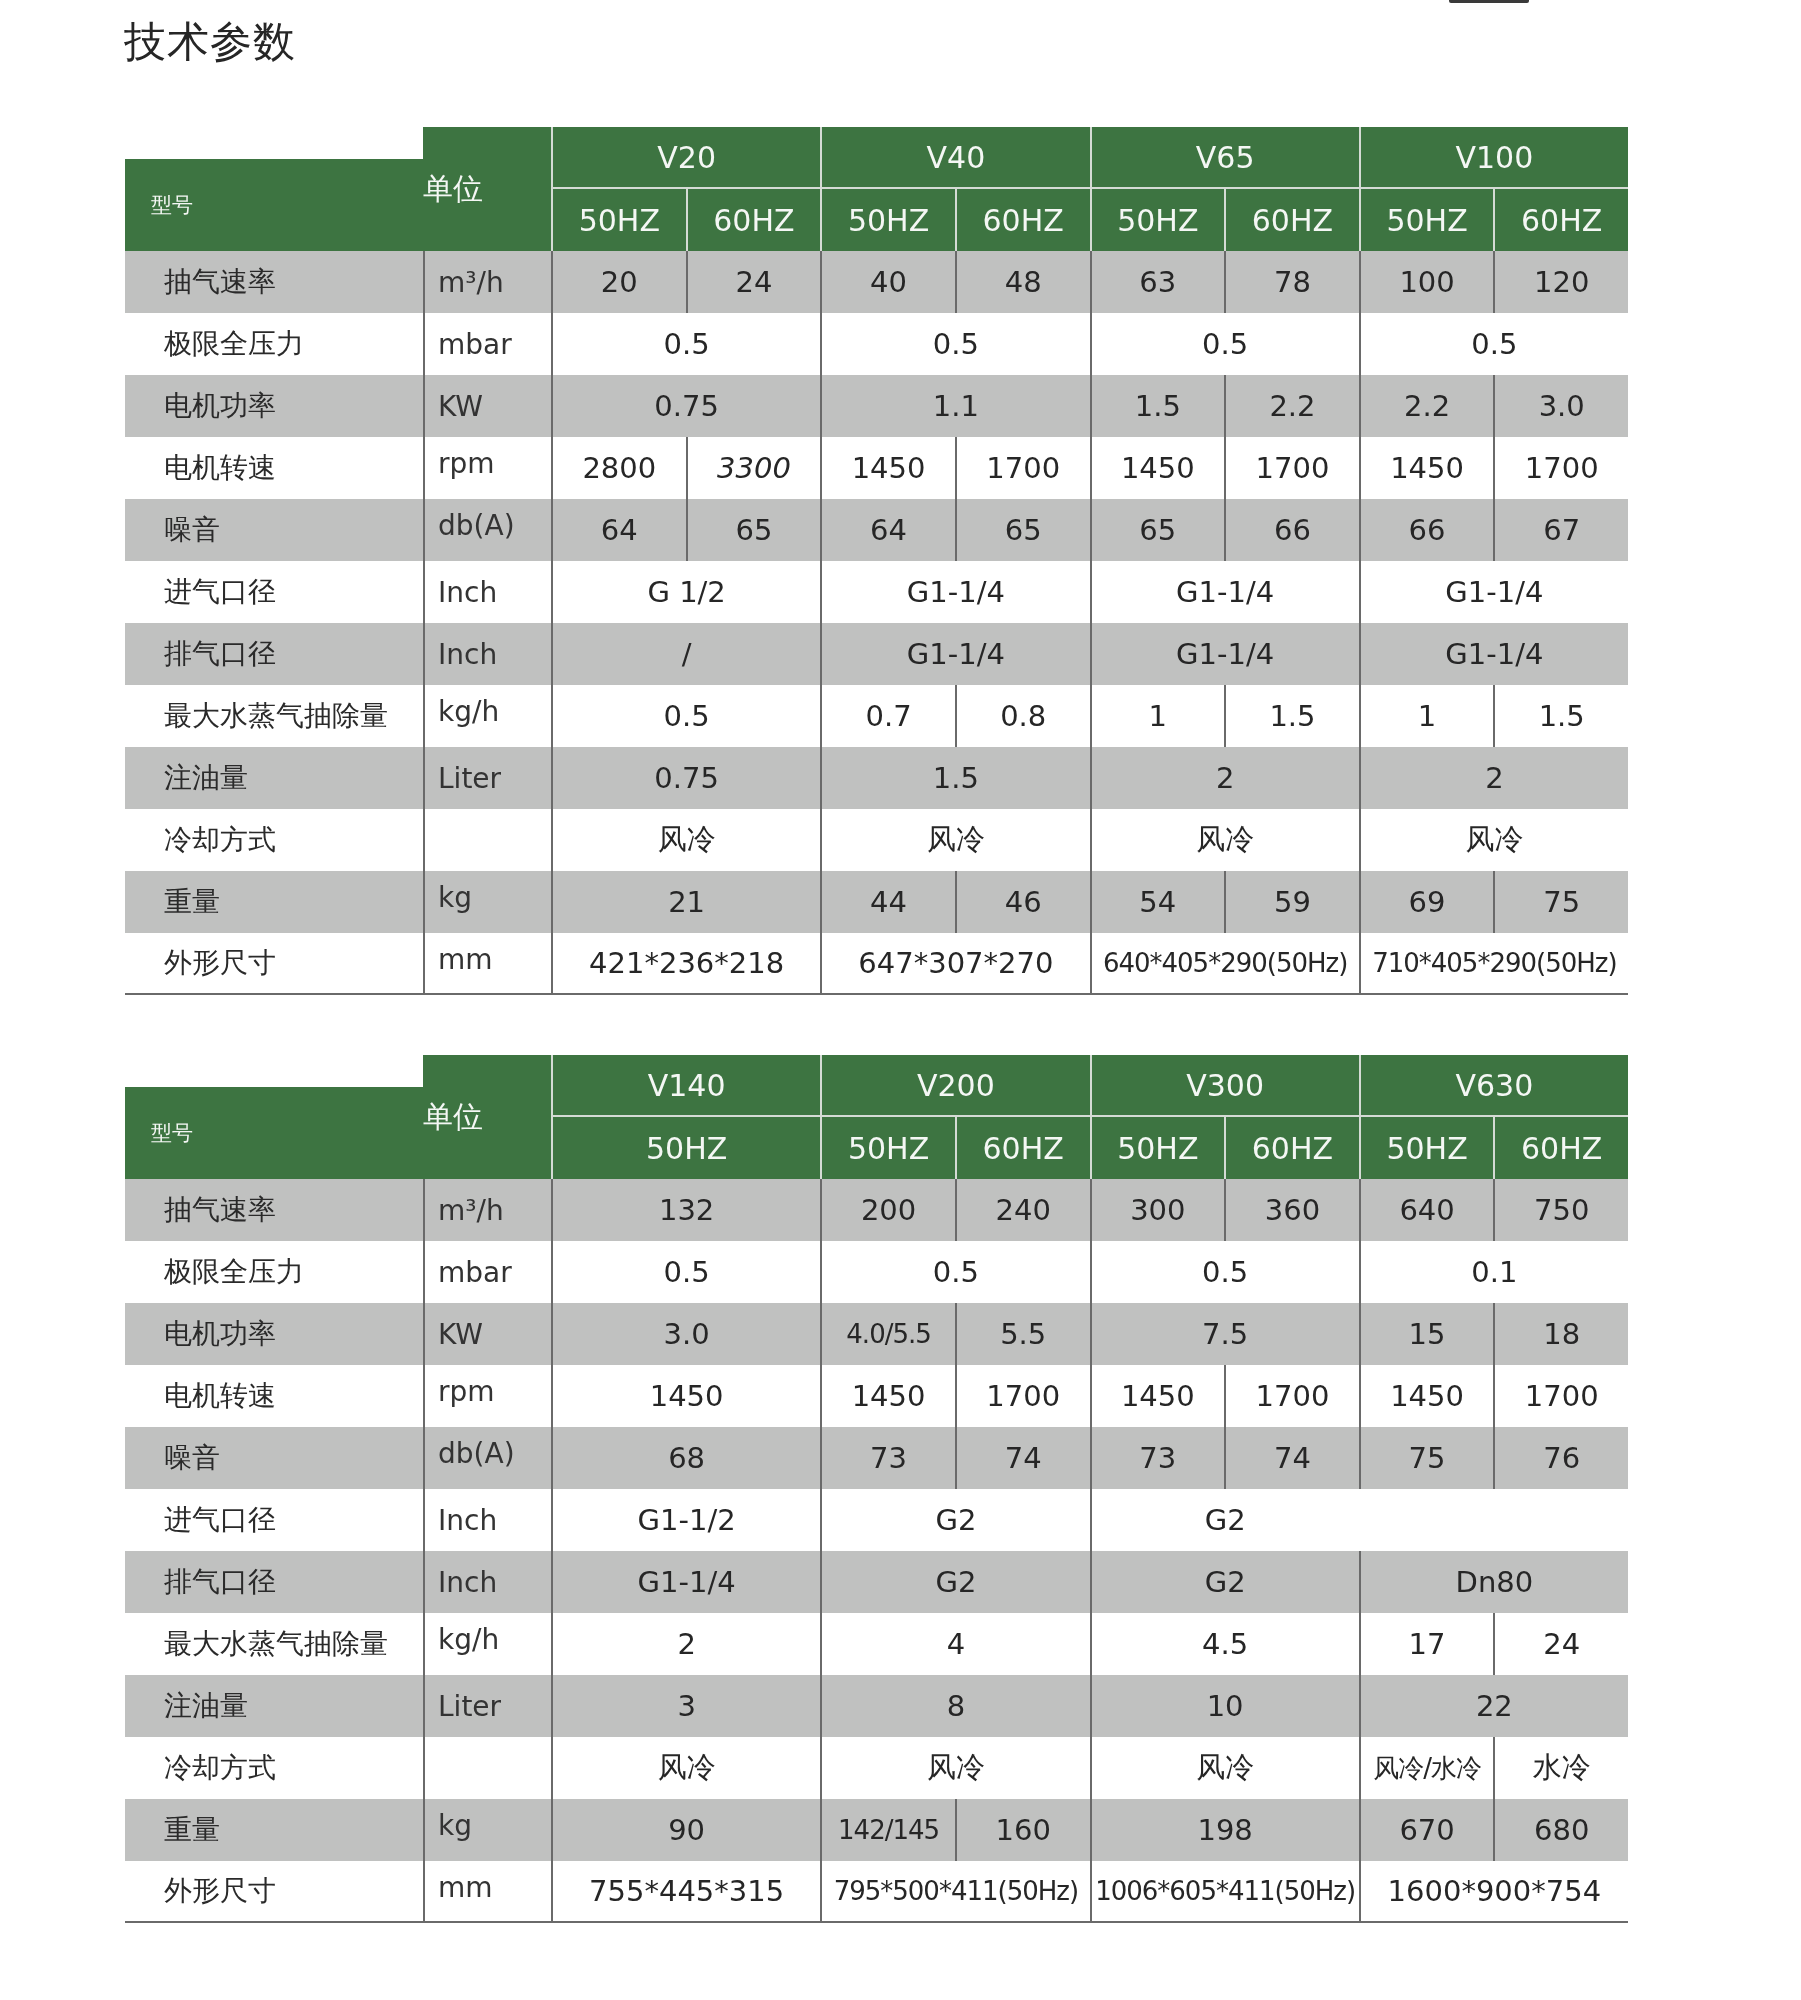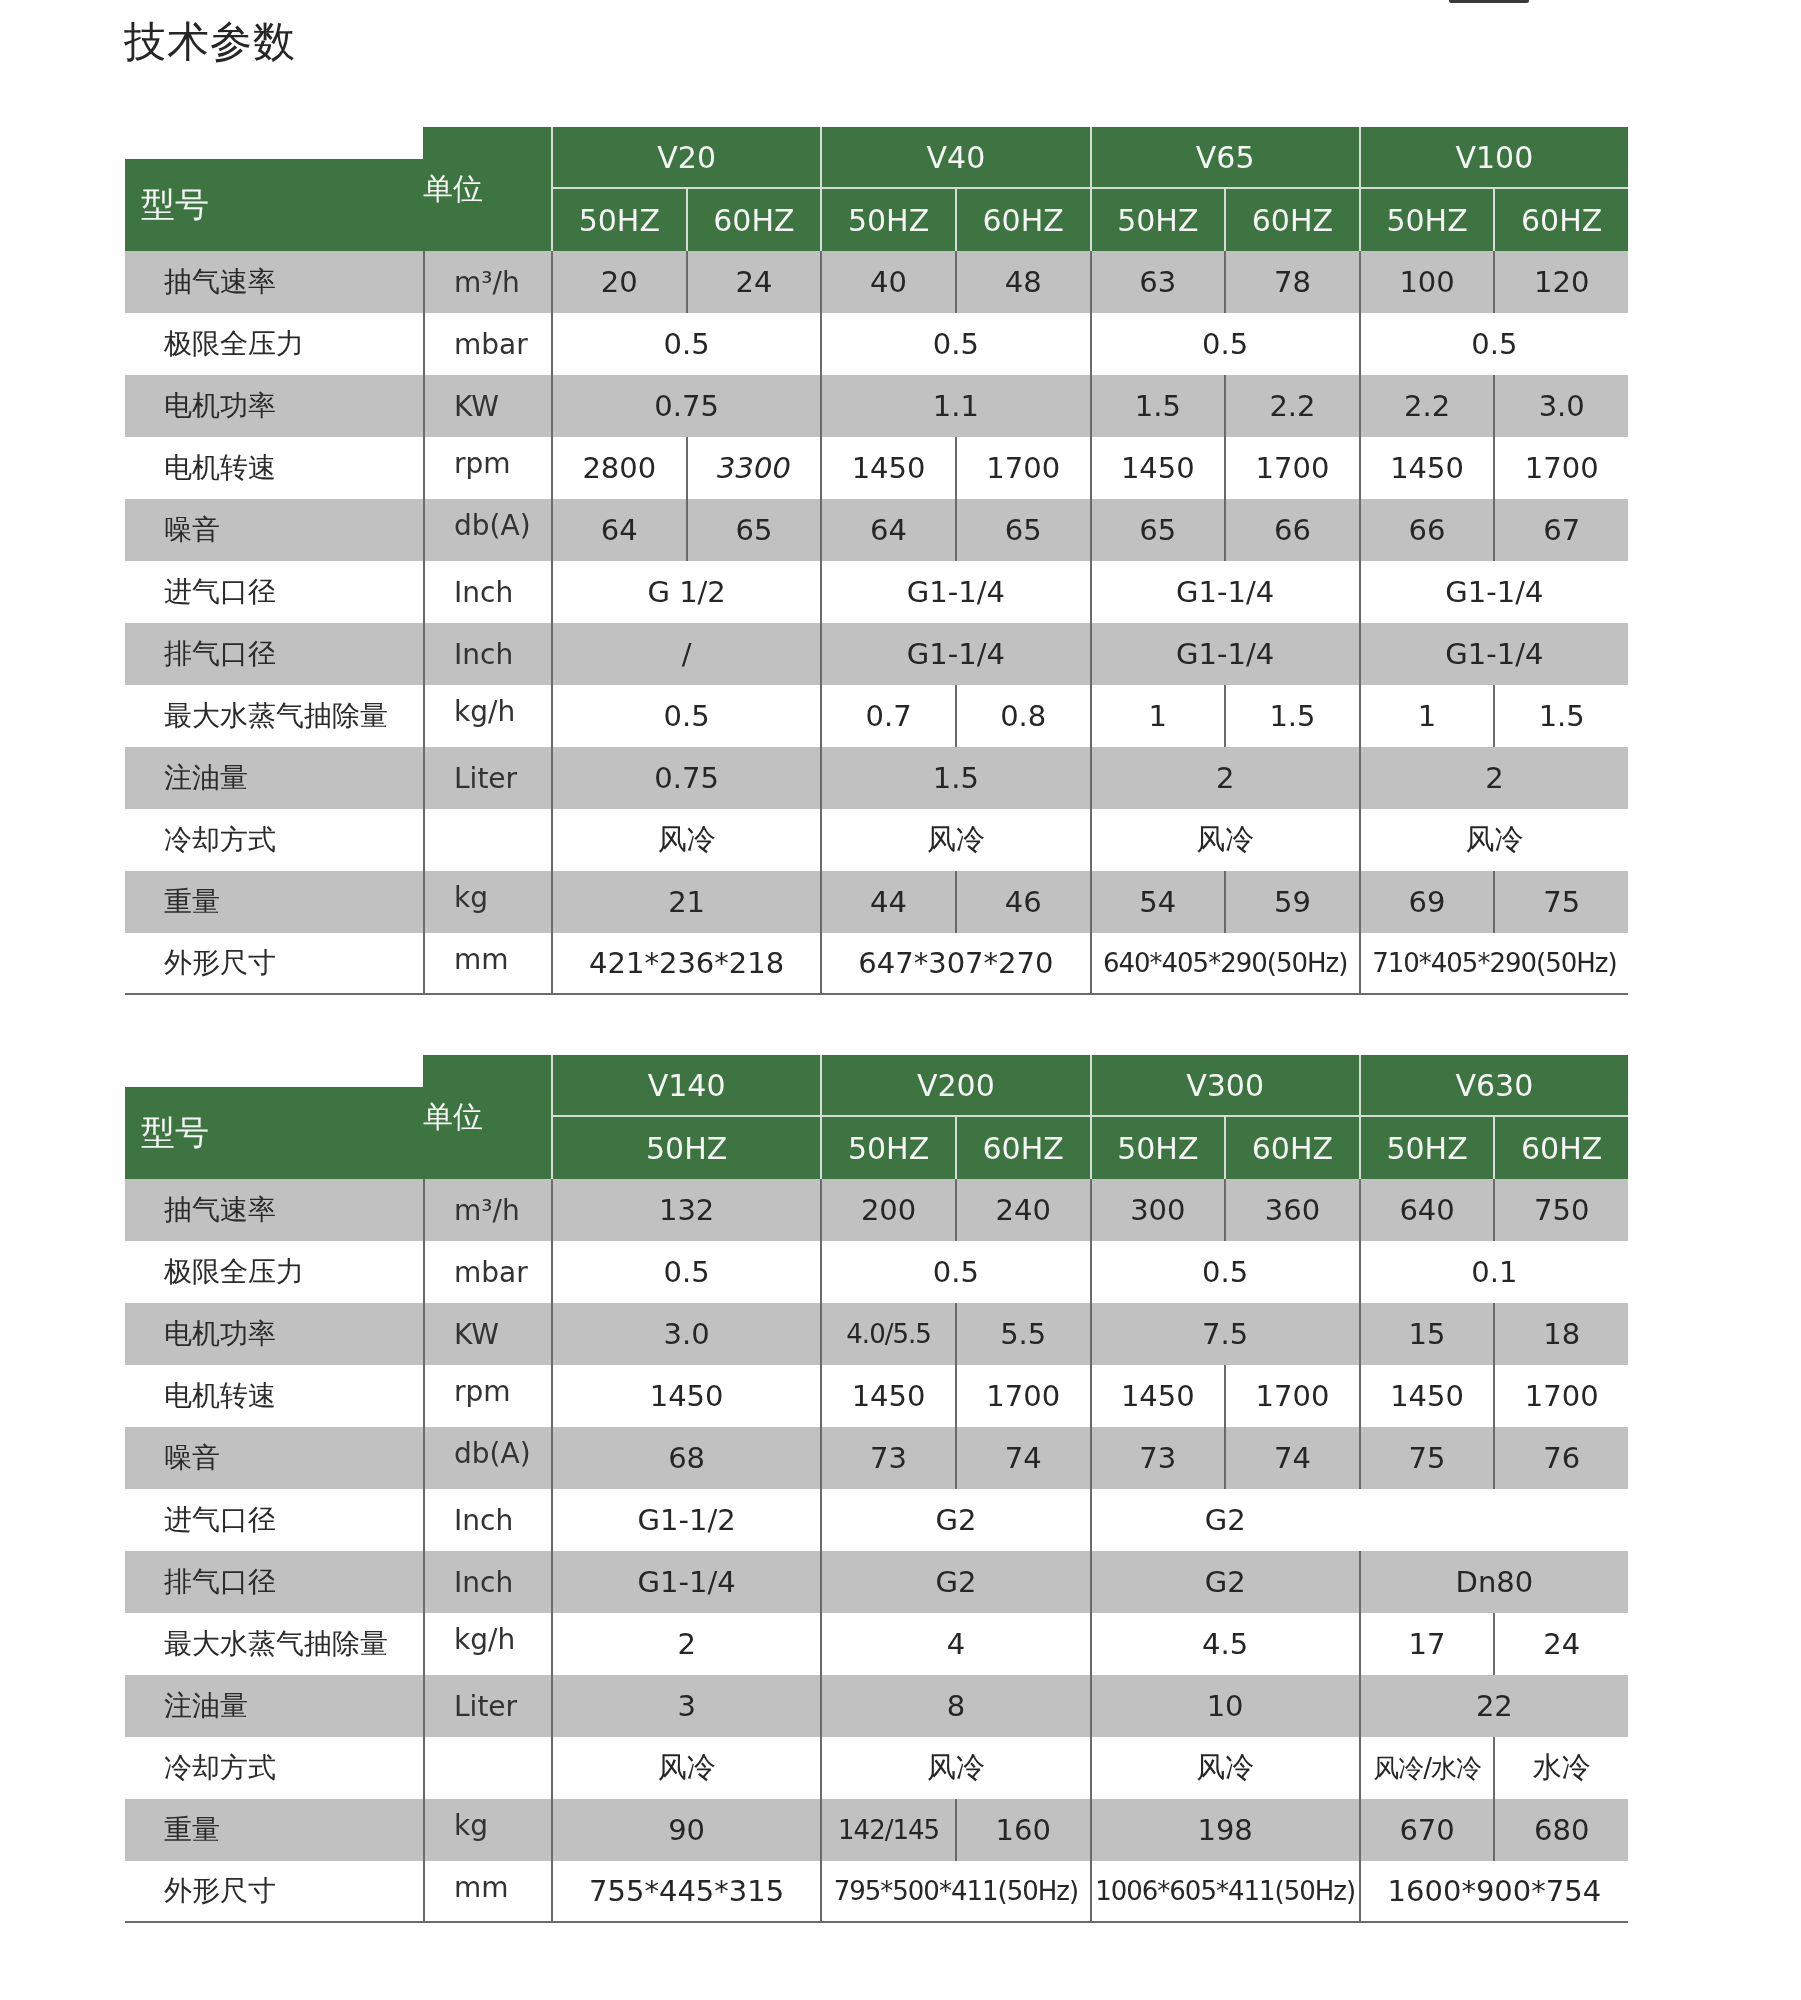--- a/index.html
+++ b/index.html
@@ -9,28 +9,28 @@
   .page-title { position: absolute; left: 124px; top: 14px; font-size: 42px; line-height: 56px; color: #262626; letter-spacing: 1px; }
   .spec-table { position: absolute; left: 125px; width: 1503px;
                 display: grid;
                 grid-template-columns: 298px 128px repeat(8, 134.625px);
                 grid-auto-rows: 62px; }
   .t1 { top: 127px; }
   .t2 { top: 1055px; }
   .cell { display: flex; align-items: center; justify-content: center; font-size: 29px;
           box-sizing: border-box; white-space: nowrap; overflow: visible; }
   .hdr { background: #3d7441; color: #f4f7f4; }
-  .hdr.corner-label { justify-content: flex-start; padding-left: 16px; font-size: 34px; margin-top: 32px; }
+  .hdr.corner-label { justify-content: flex-start; padding-left: 26px; font-size: 21px; margin-top: 32px; }
   .hdr.corner-unit { justify-content: flex-start; padding-left: 0; font-size: 30px; }
   .hdr.model { border-left: 2px solid #d5dbd5; border-bottom: 2px solid #d5dbd5; font-size: 30px; }
   .hdr.freq { border-left: 2px solid #d5dbd5; font-size: 30px; }
   .row-grey { background: #c0c1c0; }
   .row-white { background: #ffffff; }
   .lbl { justify-content: flex-start; padding-left: 39px; font-size: 28px; color: #2a2a2a; }
-  .unit { justify-content: flex-start; padding-left: 29px; border-left: 2px solid #6a6a6a; font-size: 28px; color: #333; }
+  .unit { justify-content: flex-start; padding-left: 13px; border-left: 2px solid #6a6a6a; font-size: 28px; color: #333; }
   .unit.raised { align-items: flex-start; padding-top: 10px; }
   .val { border-left: 2px solid #6a6a6a; color: #262626; }
   .val.tight { font-size: 26px; letter-spacing: -1px; }
 </style>
 </head>
 <body>
 
 <div class="top-mark"></div>
 <div class="page-title">技术参数</div>
 

